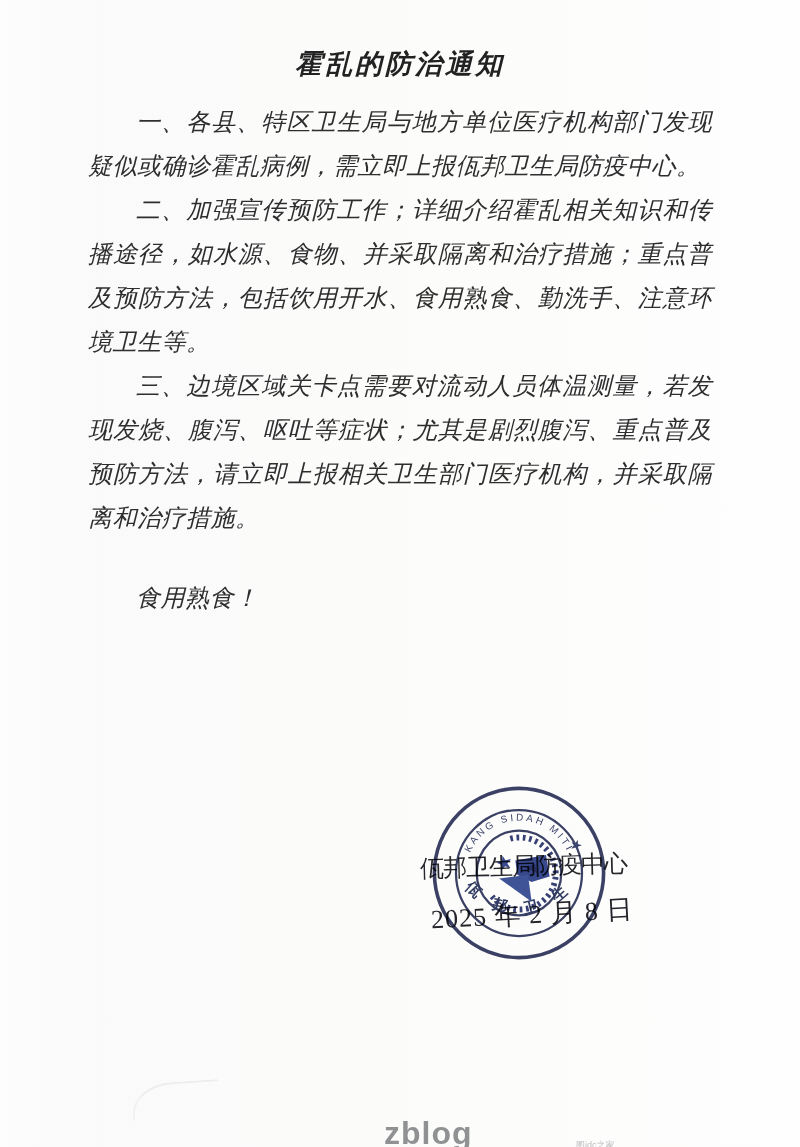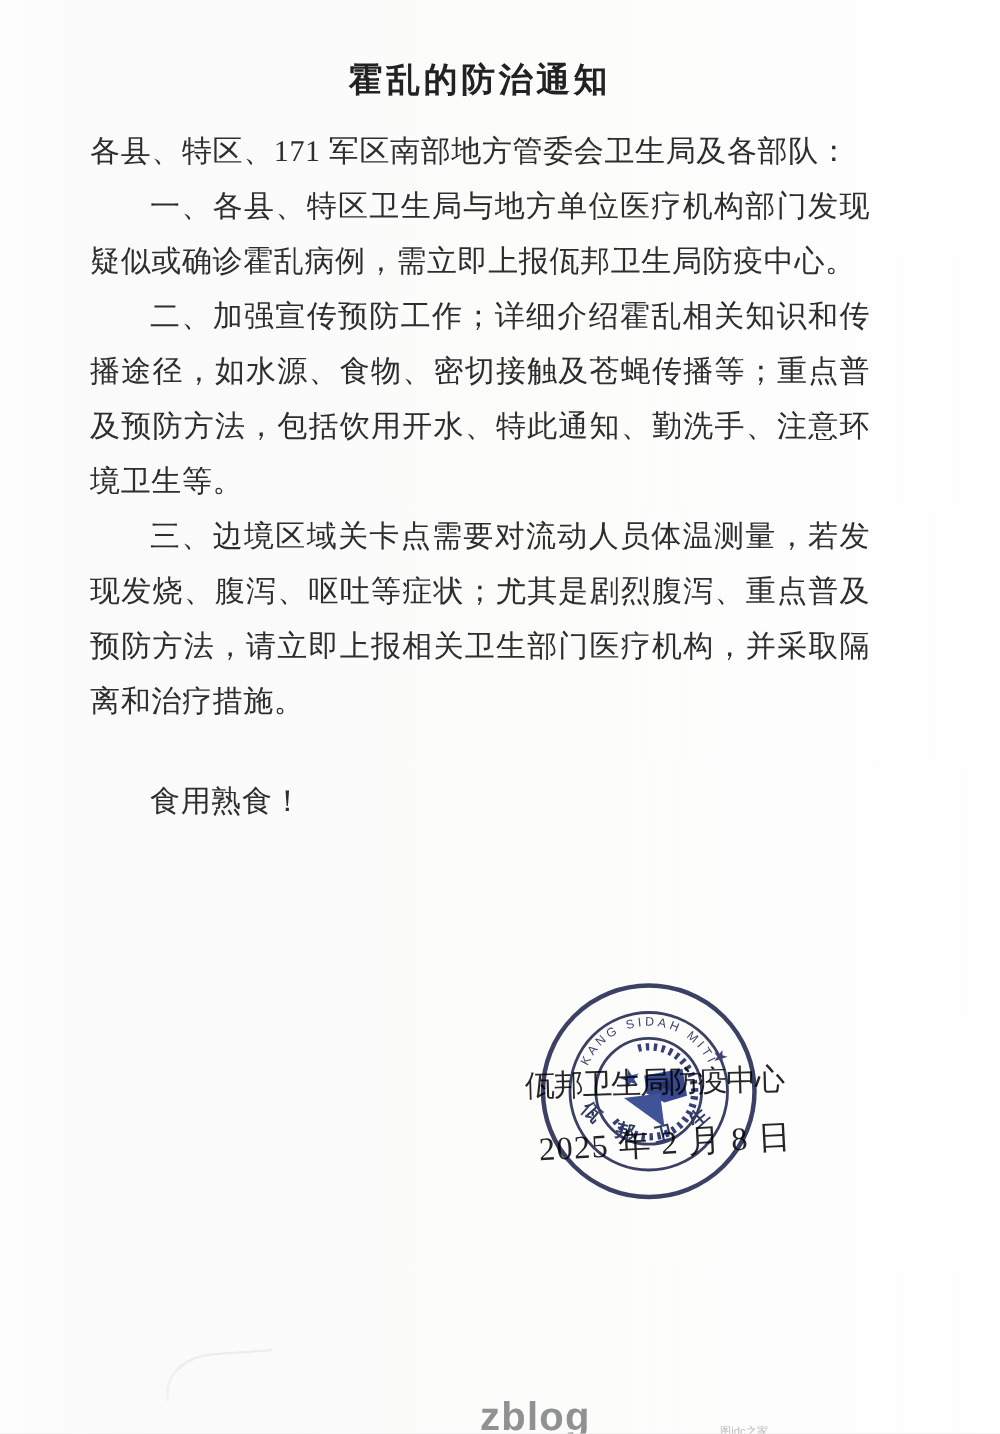--- a/index.html
+++ b/index.html
@@ -6,23 +6,24 @@
   .page{
     position:relative;
     width:800px;height:1147px;
     margin:0 auto;
     background:linear-gradient(90deg,#fdfdfd 0%,#fafafa 12%,#fcfcfb 55%,#fefefe 100%);
     overflow:hidden;
     font-family:"Liberation Serif","DejaVu Serif",serif;
     color:#2e2e2e;
   }
   .doc{
-    position:absolute;left:72px;top:44px;width:624px;
+    position:absolute;left:88px;top:44px;width:624px;
     font-size:24px;line-height:44px;letter-spacing:.5px;
     text-align:justify;
+    font-style:italic;
   }
   .title{
     text-align:center;font-weight:bold;font-size:27px;letter-spacing:3px;
     color:#222;margin:0 0 16px 0;line-height:40px;
   }
   .salutation{margin:0;text-indent:0;}
   .para{margin:0;text-indent:2em;}
   .closing{margin:36px 0 0 0;text-indent:2em;}
   .signature{
     position:absolute;left:420px;top:850px;
@@ -57,23 +58,22 @@
     z-index:0;
   }
 </style>
 </head>
 <body>
 
 <div class="page">
 
   <div class="doc">
     <h1 class="title">霍乱的防治通知</h1>
-    <p class="salutation">各县、特区、171 军区南部地方管委会卫生局及各部队：</p>
     <p class="para">一、各县、特区卫生局与地方单位医疗机构部门发现疑似或确诊霍乱病例，需立即上报佤邦卫生局防疫中心。</p>
-    <p class="para">二、加强宣传预防工作；详细介绍霍乱相关知识和传播途径，如水源、食物、密切接触及苍蝇传播等；重点普及预防方法，包括饮用开水、特此通知、勤洗手、注意环境卫生等。</p>
+    <p class="para">二、加强宣传预防工作；详细介绍霍乱相关知识和传播途径，如水源、食物、并采取隔离和治疗措施；重点普及预防方法，包括饮用开水、食用熟食、勤洗手、注意环境卫生等。</p>
     <p class="para">三、边境区域关卡点需要对流动人员体温测量，若发现发烧、腹泻、呕吐等症状；尤其是剧烈腹泻、重点普及预防方法，请立即上报相关卫生部门医疗机构，并采取隔离和治疗措施。</p>
     <p class="closing">食用熟食！</p>
   </div>
 
   <div class="signature">佤邦卫生局防疫中心</div>
   <div class="sig-date">2025 年 2 月 8 日</div>
 
   <svg class="seal" viewBox="-100 -100 200 200" xmlns="http://www.w3.org/2000/svg">
     <g stroke="#2a3158" fill="none">
       <circle cx="0" cy="0" r="94" stroke-width="4"></circle>

